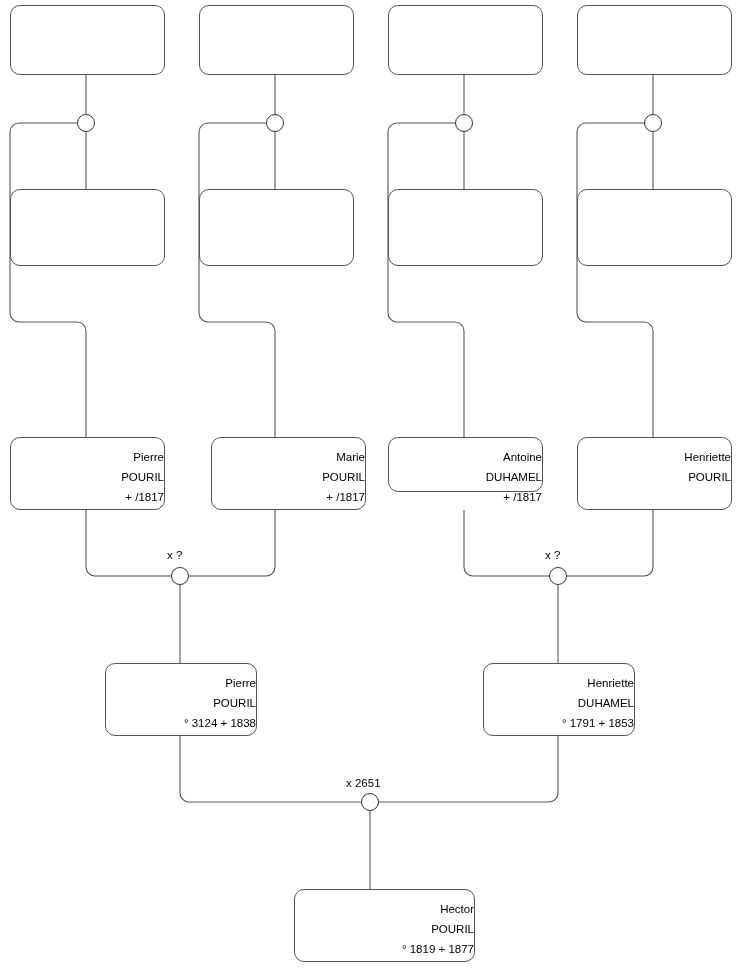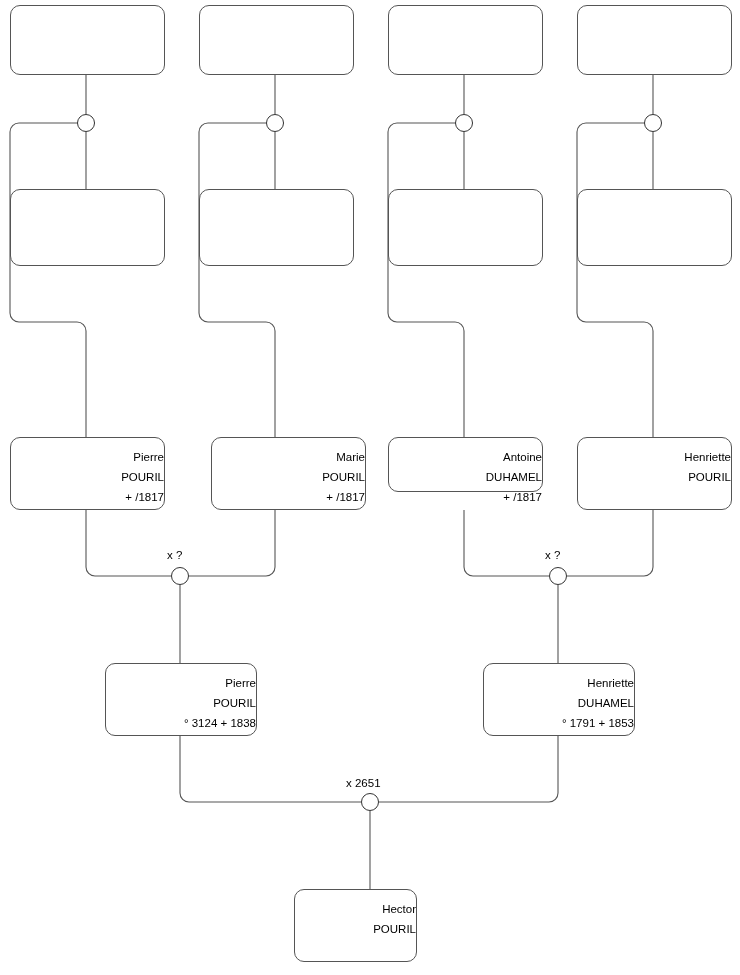--- a/index.html
+++ b/index.html
@@ -162,23 +162,24 @@
     <span class="line">POURIL</span>
     <span class="line">° 3124 + 1838</span>
   </div>
 
   <div class="person-box" style="left:483px; top:663px; width:152px; height:73px;">
     <span class="line">Henriette</span>
     <span class="line">DUHAMEL</span>
     <span class="line">° 1791 + 1853</span>
   </div>
 
-  <div class="person-box" style="left:294px; top:889px; width:123px; height:73px;">
+  <div class="person-box" style="left:294px; top:889px; width:181px; height:73px;">
     <span class="line">Hector</span>
     <span class="line">POURIL</span>
+    <span class="line">° 1819 + 1877</span>
   </div>
 
   <div class="union-node" style="left:77px; top:114px;"></div>
   <div class="union-node" style="left:266px; top:114px;"></div>
   <div class="union-node" style="left:455px; top:114px;"></div>
   <div class="union-node" style="left:644px; top:114px;"></div>
 
   <div class="union-node" style="left:171px; top:567px;"></div>
   <div class="union-label" style="left:167px; top:549px;">x ?</div>
 

